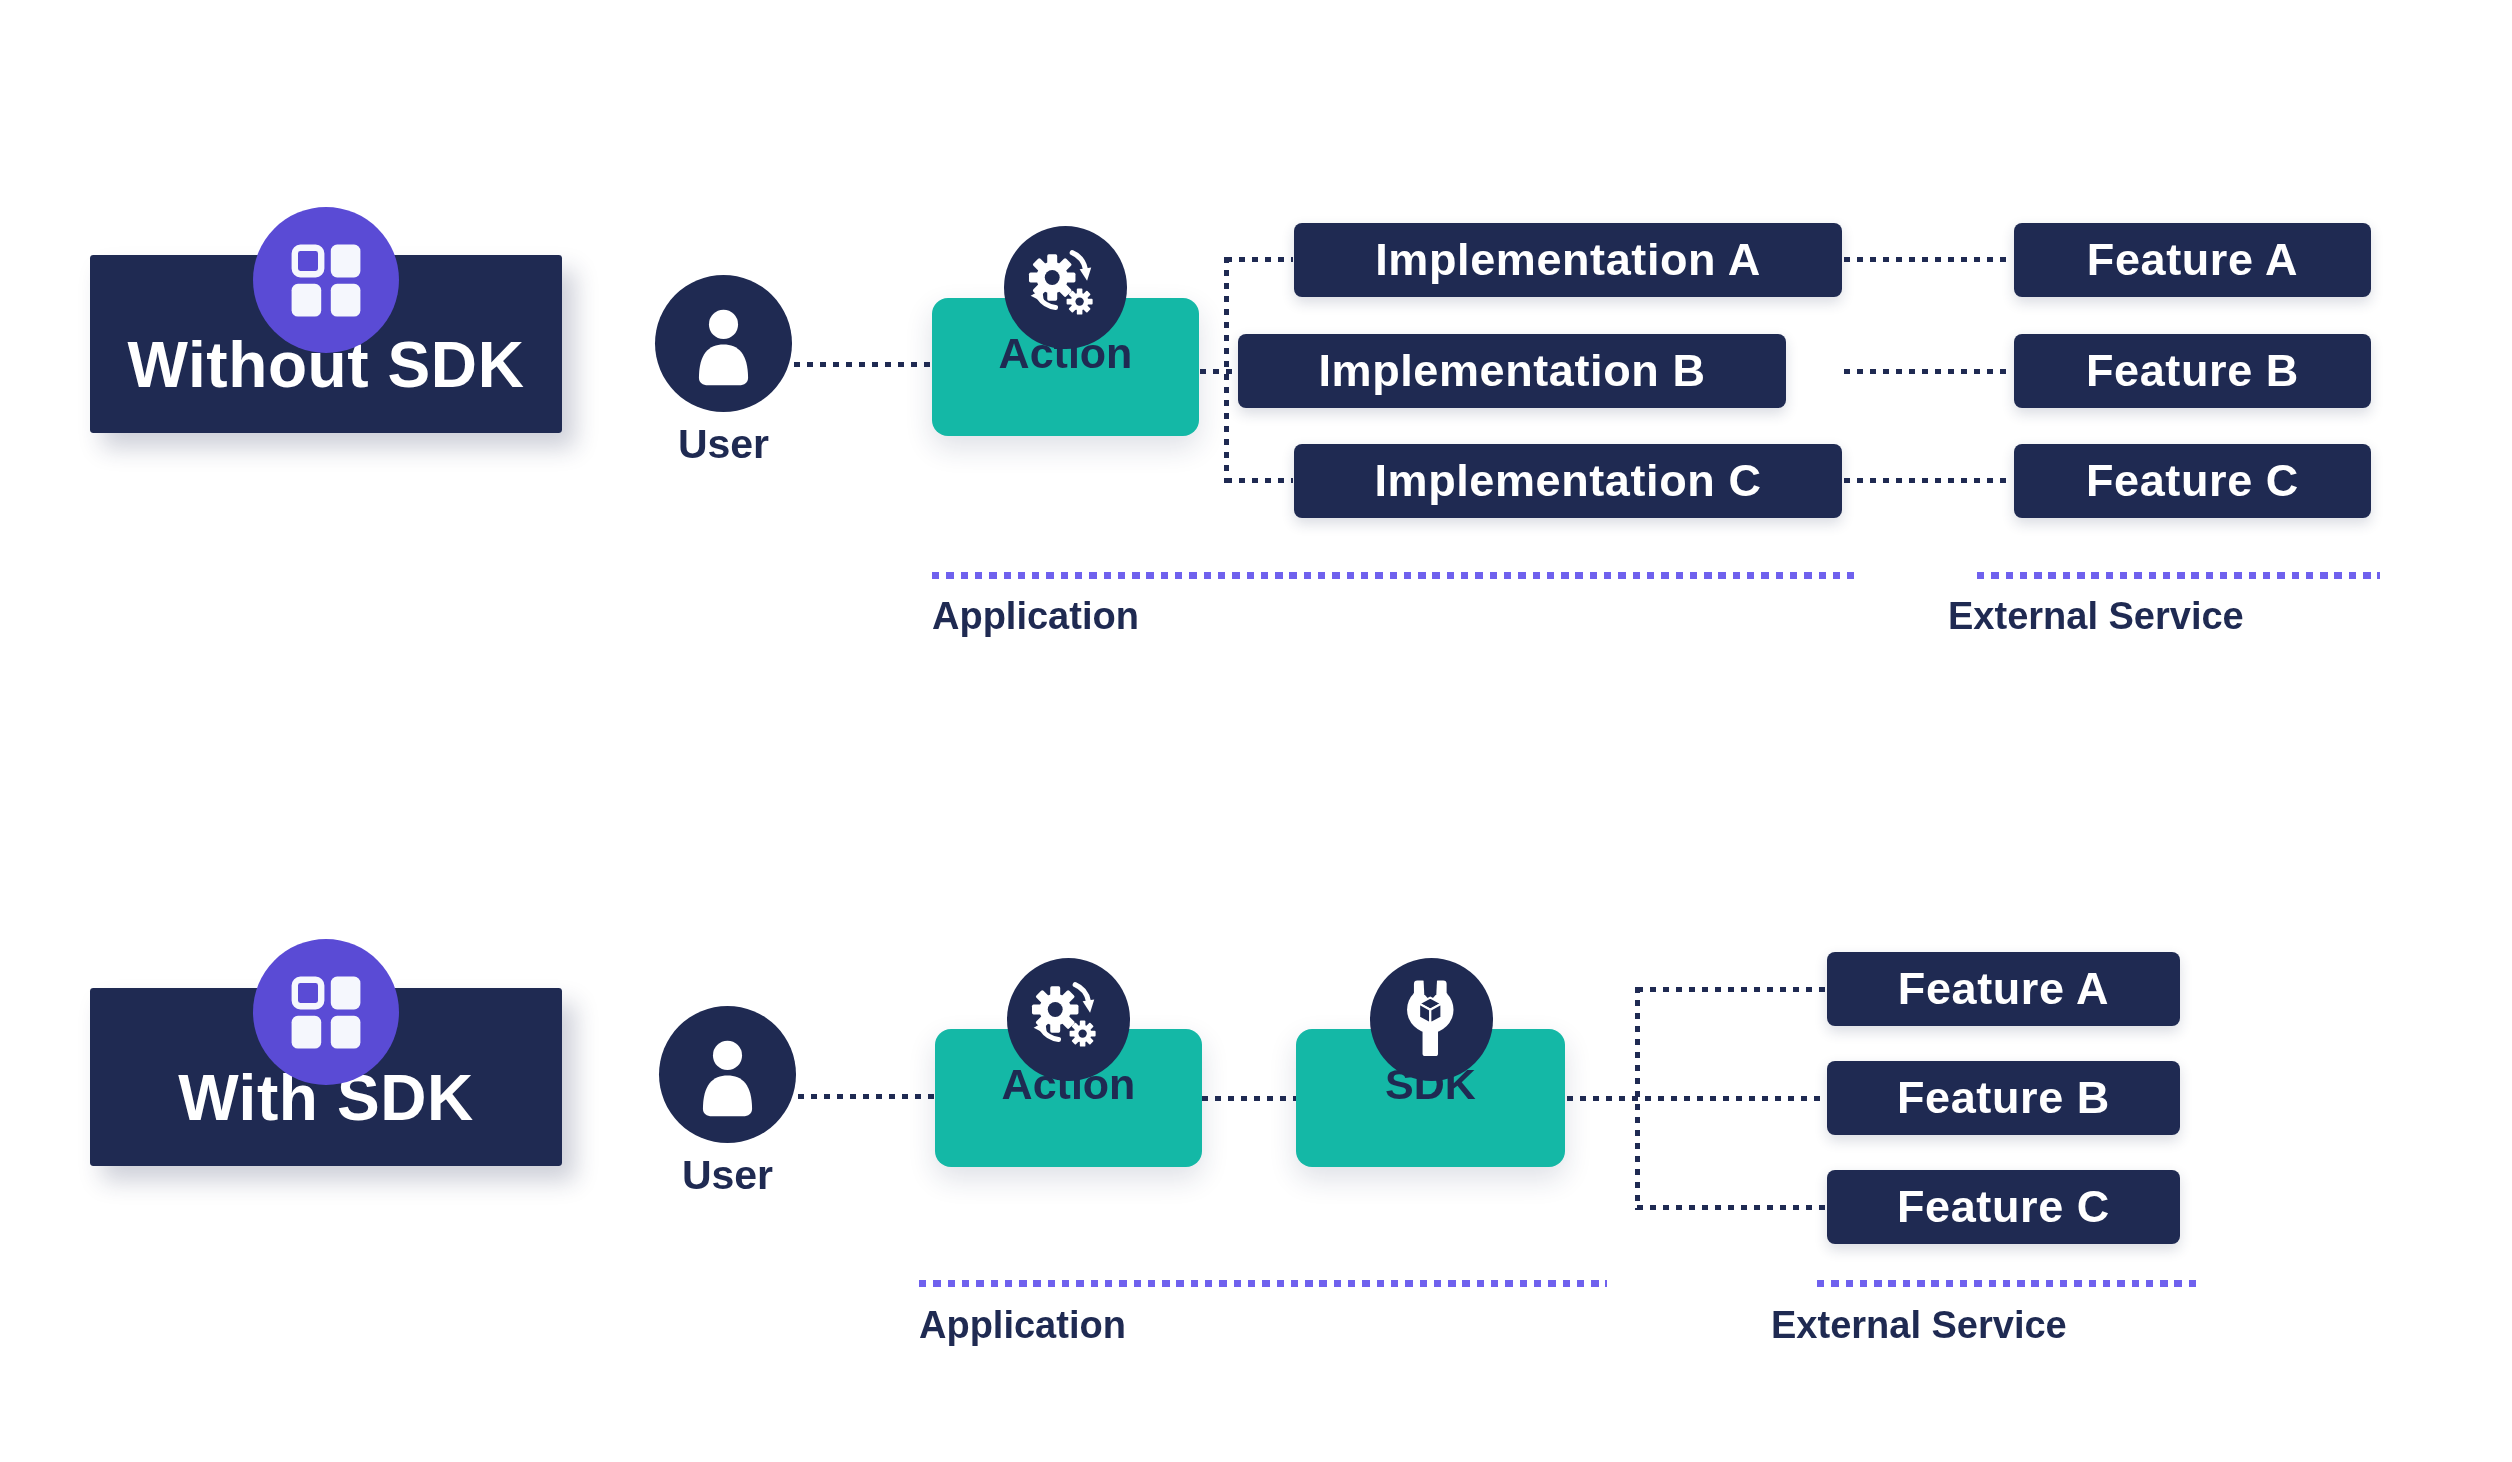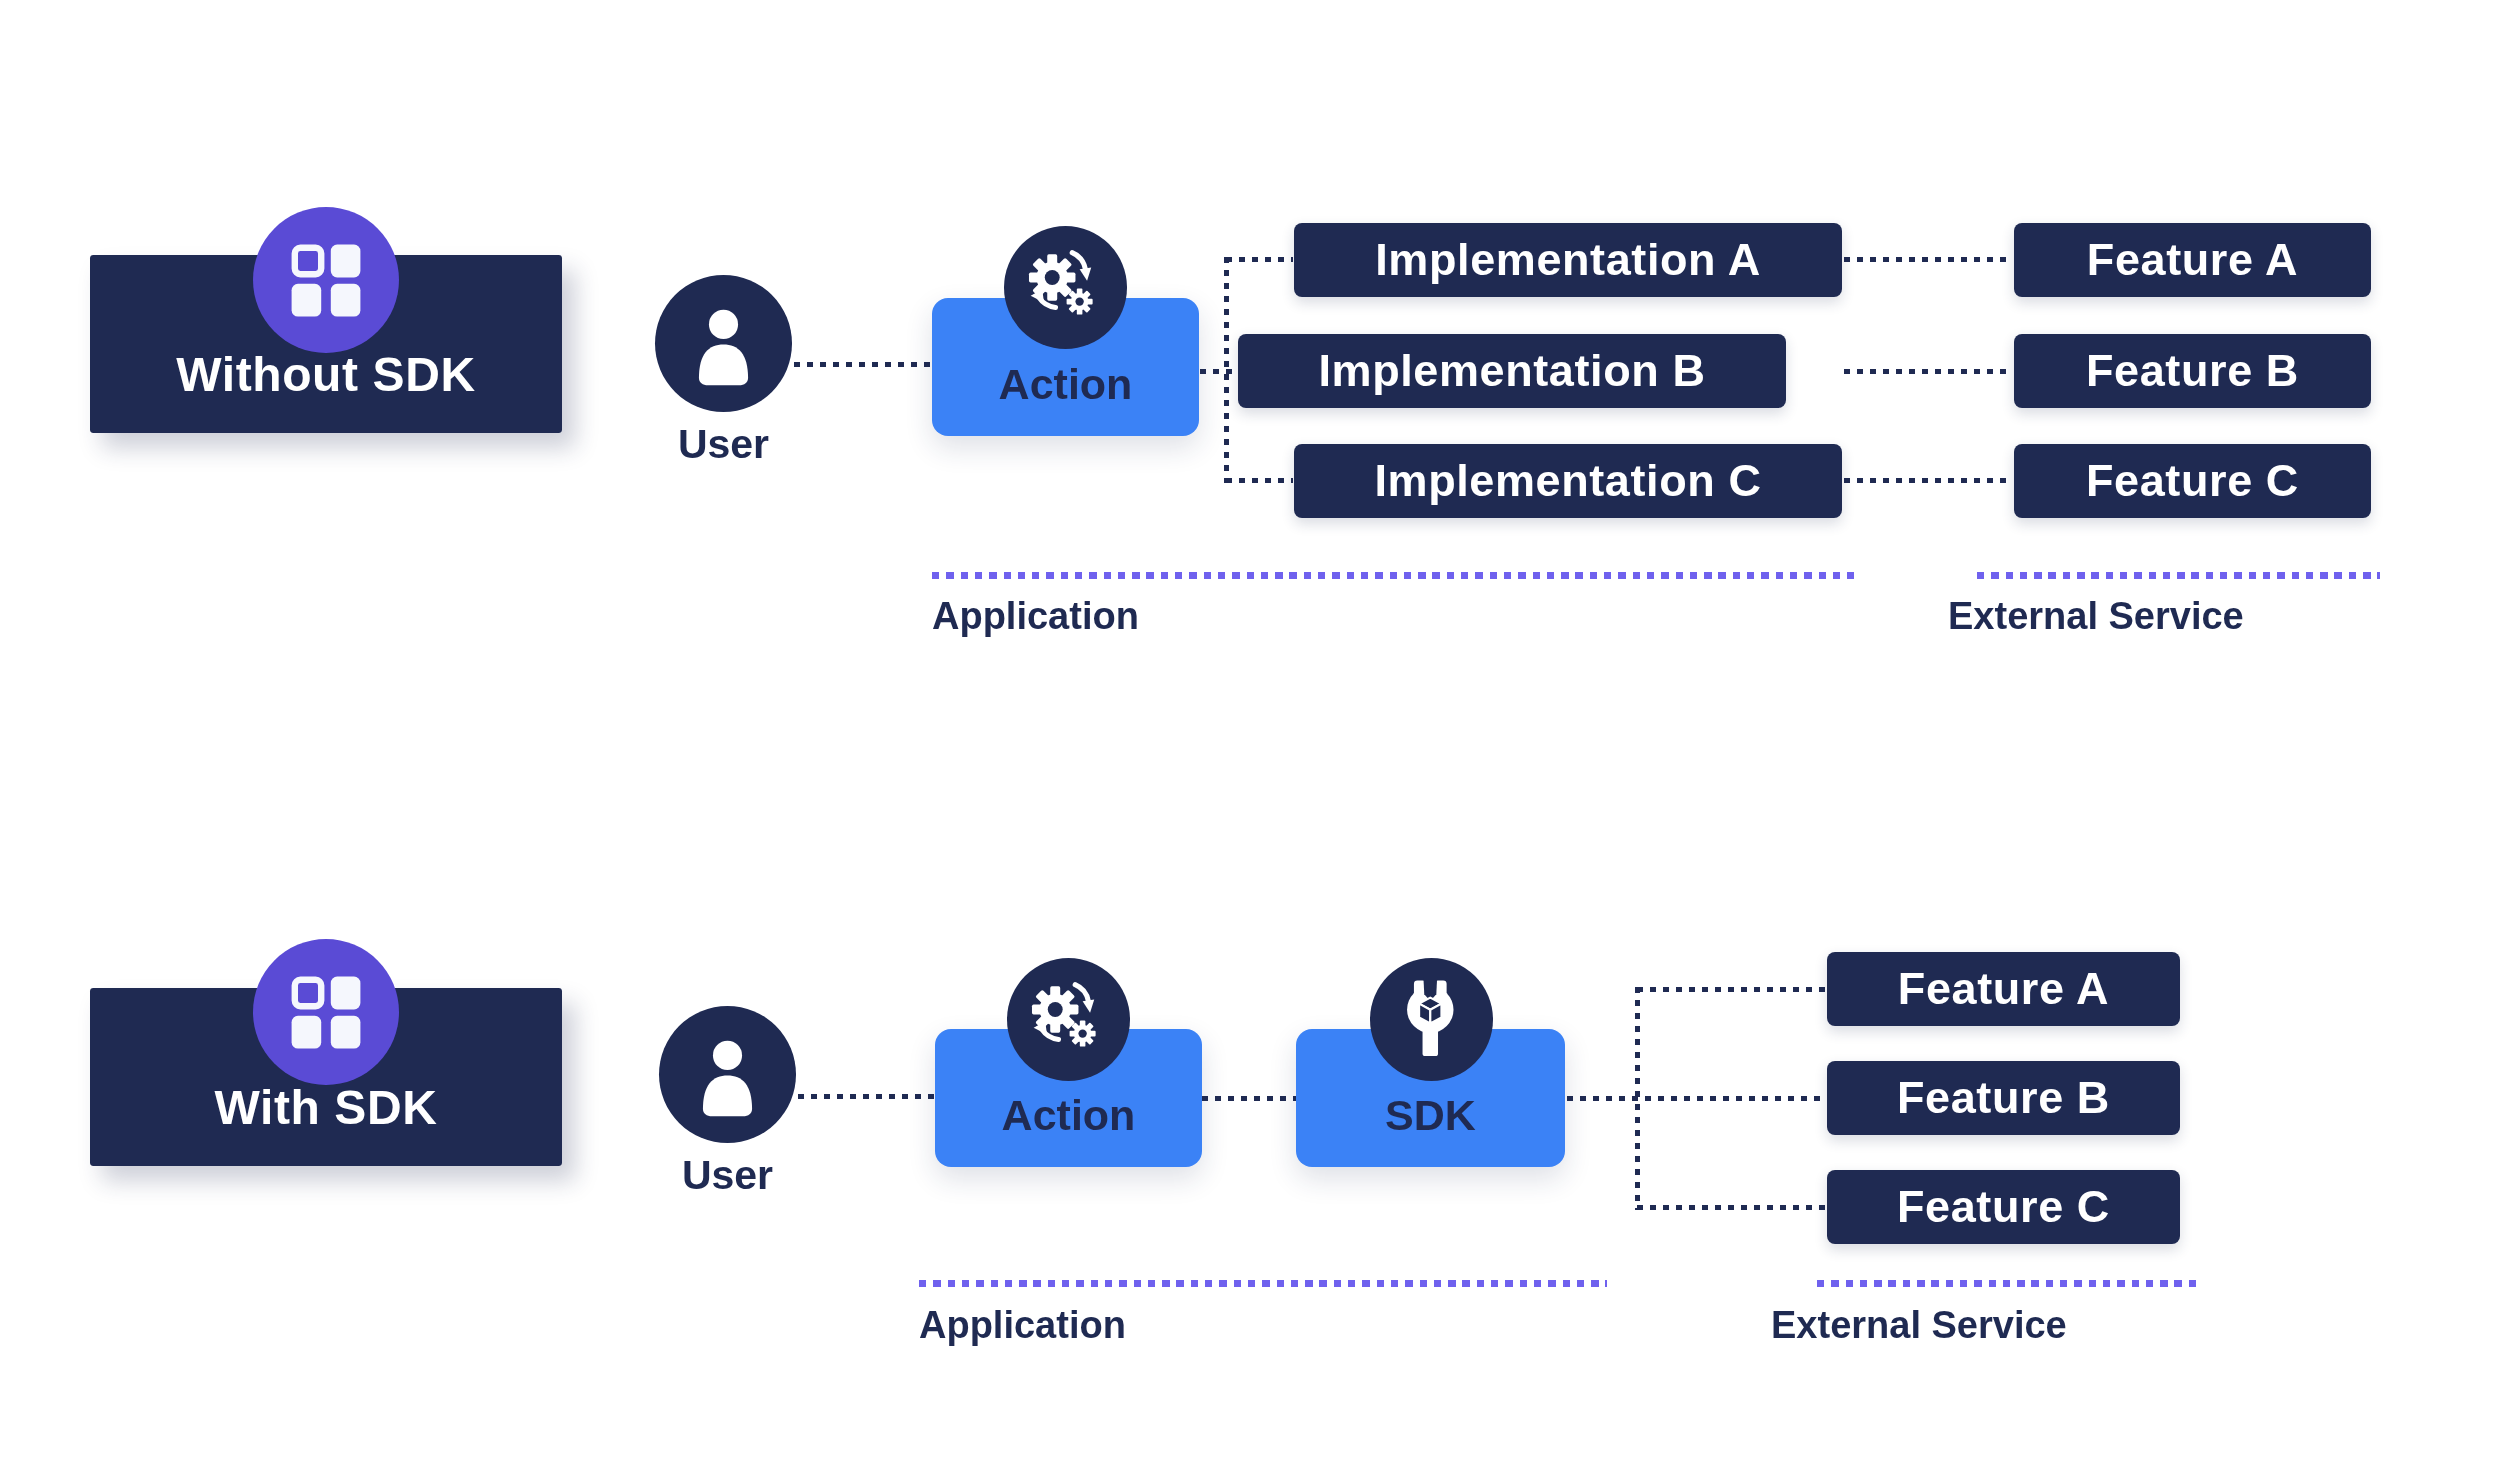--- a/index.html
+++ b/index.html
@@ -11,34 +11,34 @@
   }
   *{margin:0;padding:0;box-sizing:border-box;}
   html,body{background:var(--page);}
   body{font-family:"Liberation Sans","DejaVu Sans",sans-serif;font-weight:700;}
   .canvas{position:relative;width:2512px;height:1462px;background:var(--page);overflow:hidden;}
 
   
   .badge{position:absolute;background:var(--navy);border-radius:3.4px;
          box-shadow:12.6px 15px 23px rgba(30,40,80,.22);
          display:flex;align-items:flex-end;justify-content:center;padding-bottom:31px;}
-  .badge span{color:#fff;font-size:48px;letter-spacing:0.6px;}
+  .badge span{color:#fff;font-size:64px;letter-spacing:0.6px;}
 
   .badge-circle{position:absolute;width:146px;height:146px;border-radius:50%;
                 background:var(--purple);display:flex;align-items:center;justify-content:center;}
 
   
   .user-circle{position:absolute;width:137px;height:137px;border-radius:50%;
                background:var(--navy);display:flex;align-items:center;justify-content:center;}
   .user-label{position:absolute;color:var(--navy);font-size:41px;text-align:center;}
 
   
-  .node{position:absolute;background:#3b82f6;border-radius:16px;
+  .node{position:absolute;background:#14b8a6;border-radius:16px;
         box-shadow:0 11.4px 27.4px rgba(30,42,82,.14);
-        display:flex;align-items:flex-end;justify-content:center;padding-bottom:27.4px;}
+        display:flex;align-items:center;justify-content:center;padding-bottom:27.4px;}
   .node span{color:var(--navy);font-size:43px;}
   .icon-circle{position:absolute;width:123px;height:123px;border-radius:50%;
                background:var(--navy);display:flex;align-items:center;justify-content:center;}
 
   
   .navy-box{position:absolute;background:var(--navy);border-radius:8px;
             box-shadow:0 5.7px 12.6px rgba(30,42,82,.16);
             display:flex;align-items:center;justify-content:center;}
   .navy-box span{color:#fff;font-size:45px;letter-spacing:0.6px;}
 

